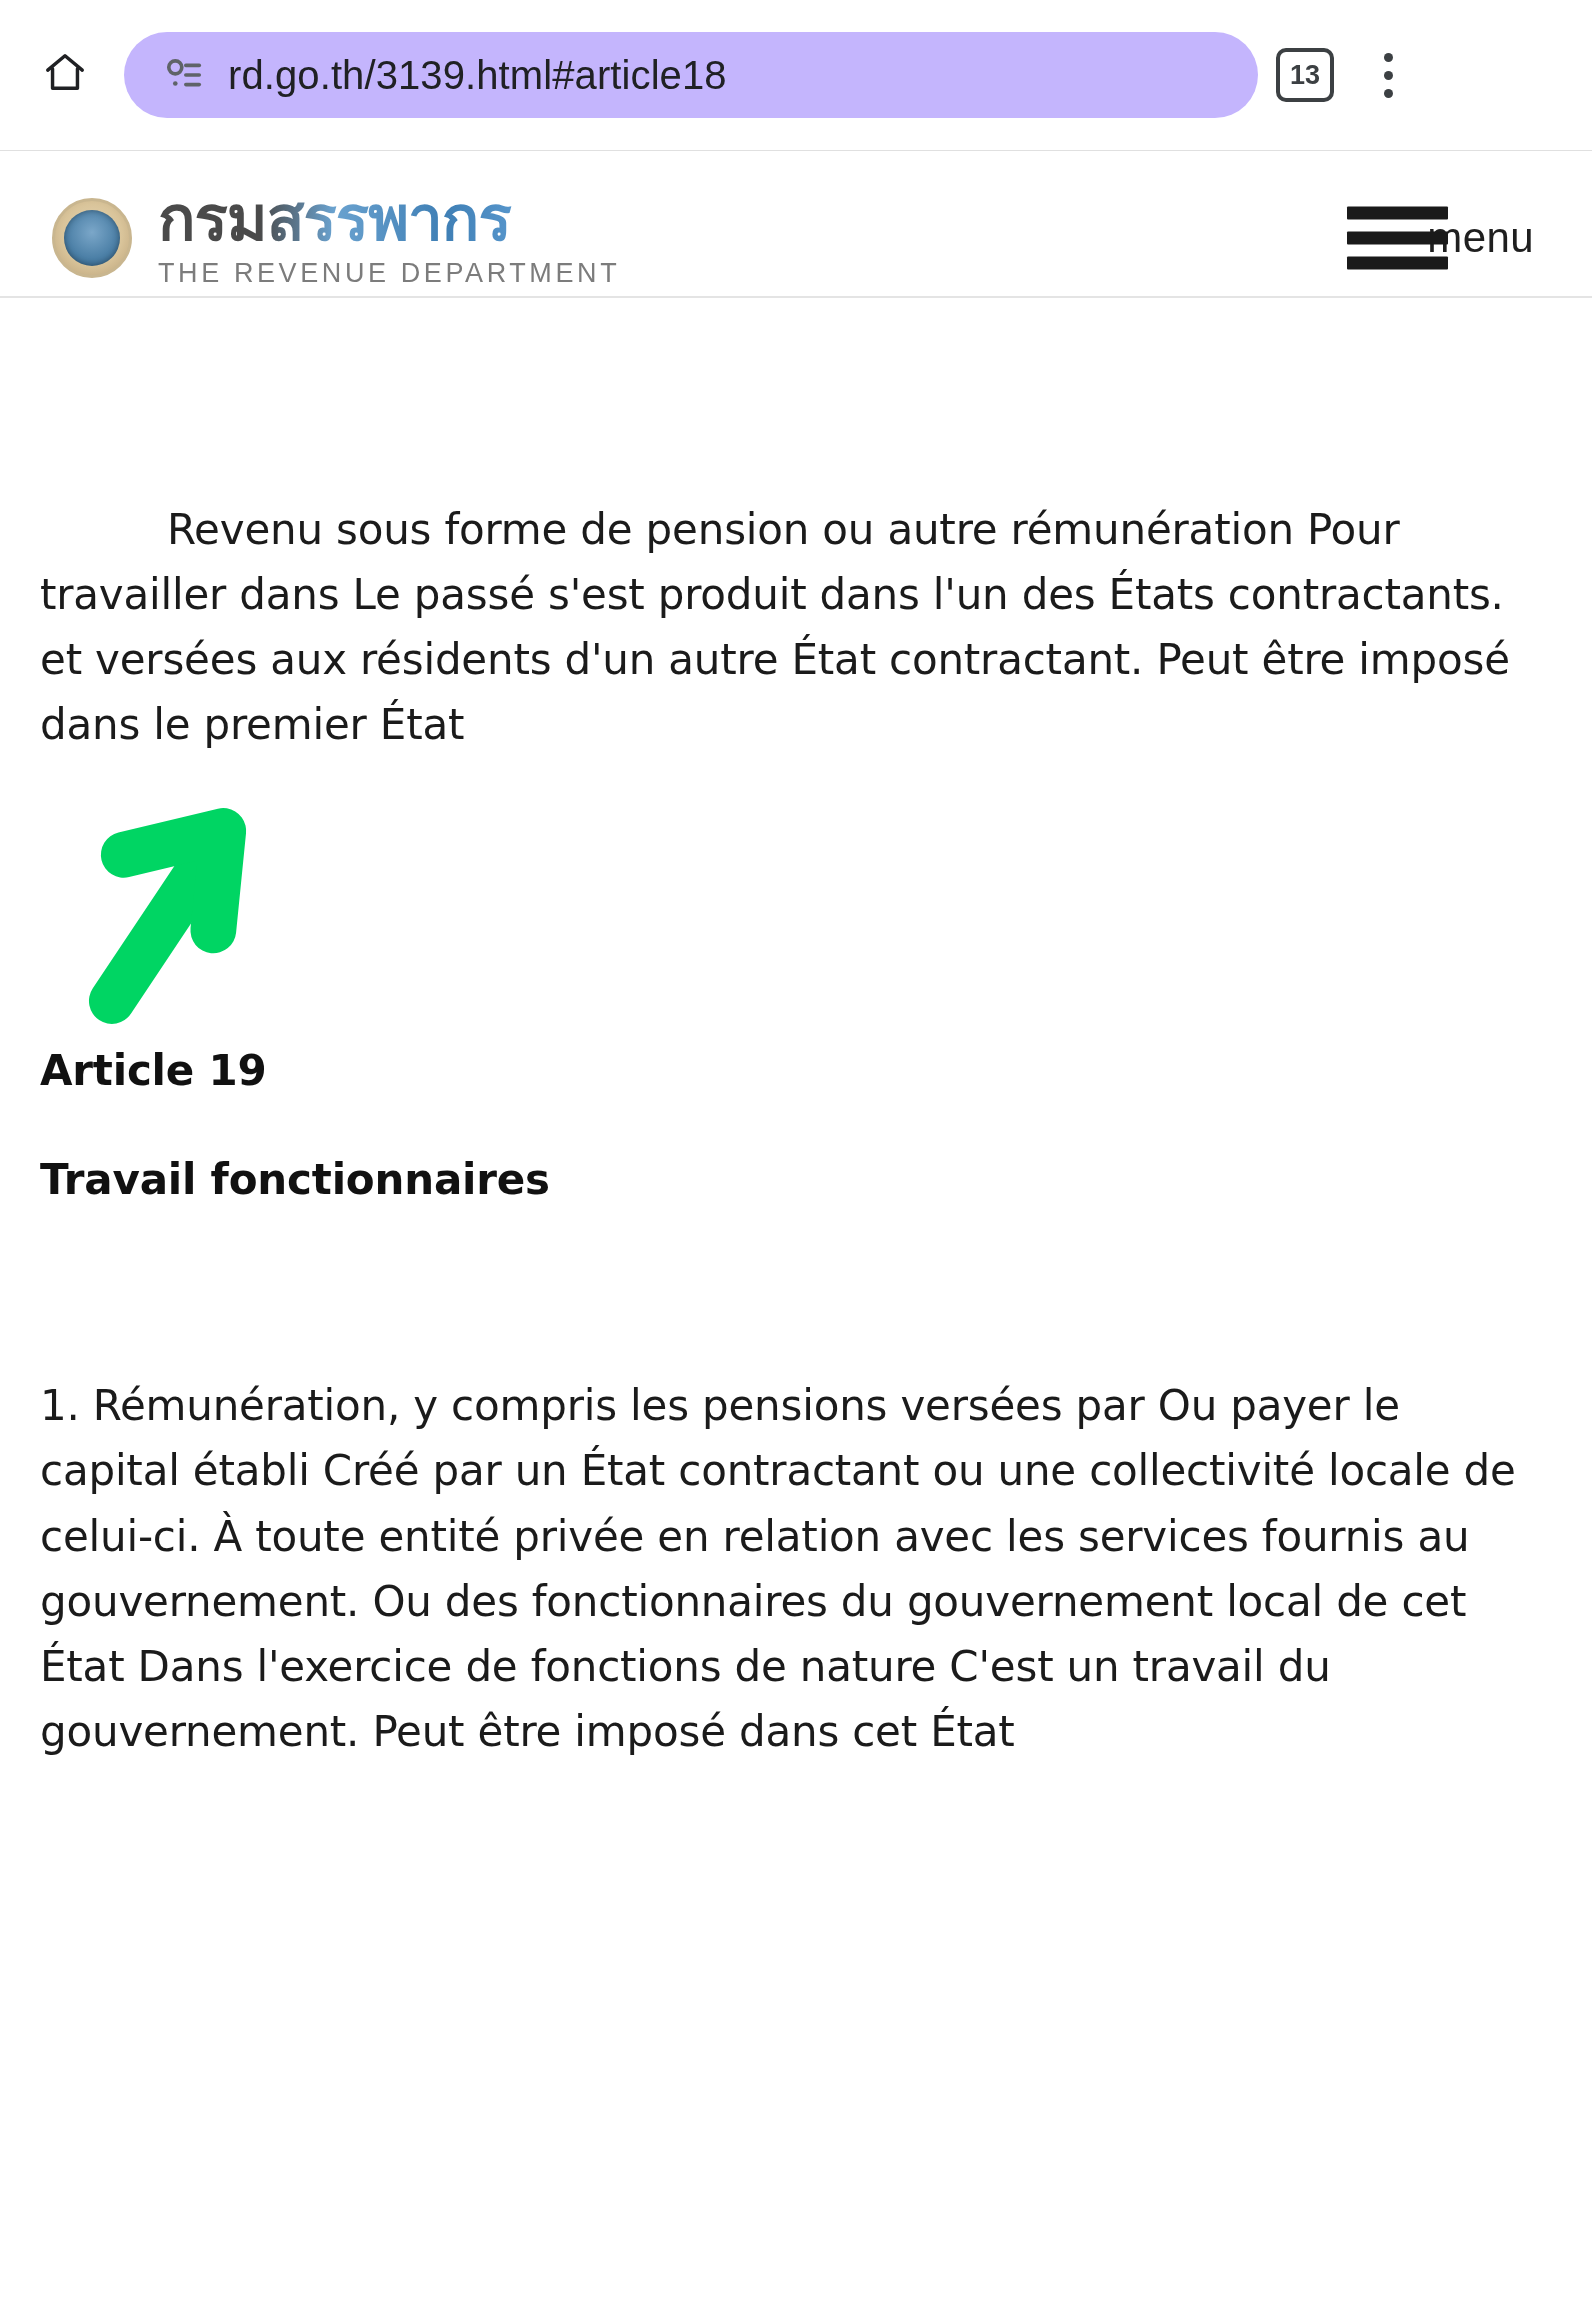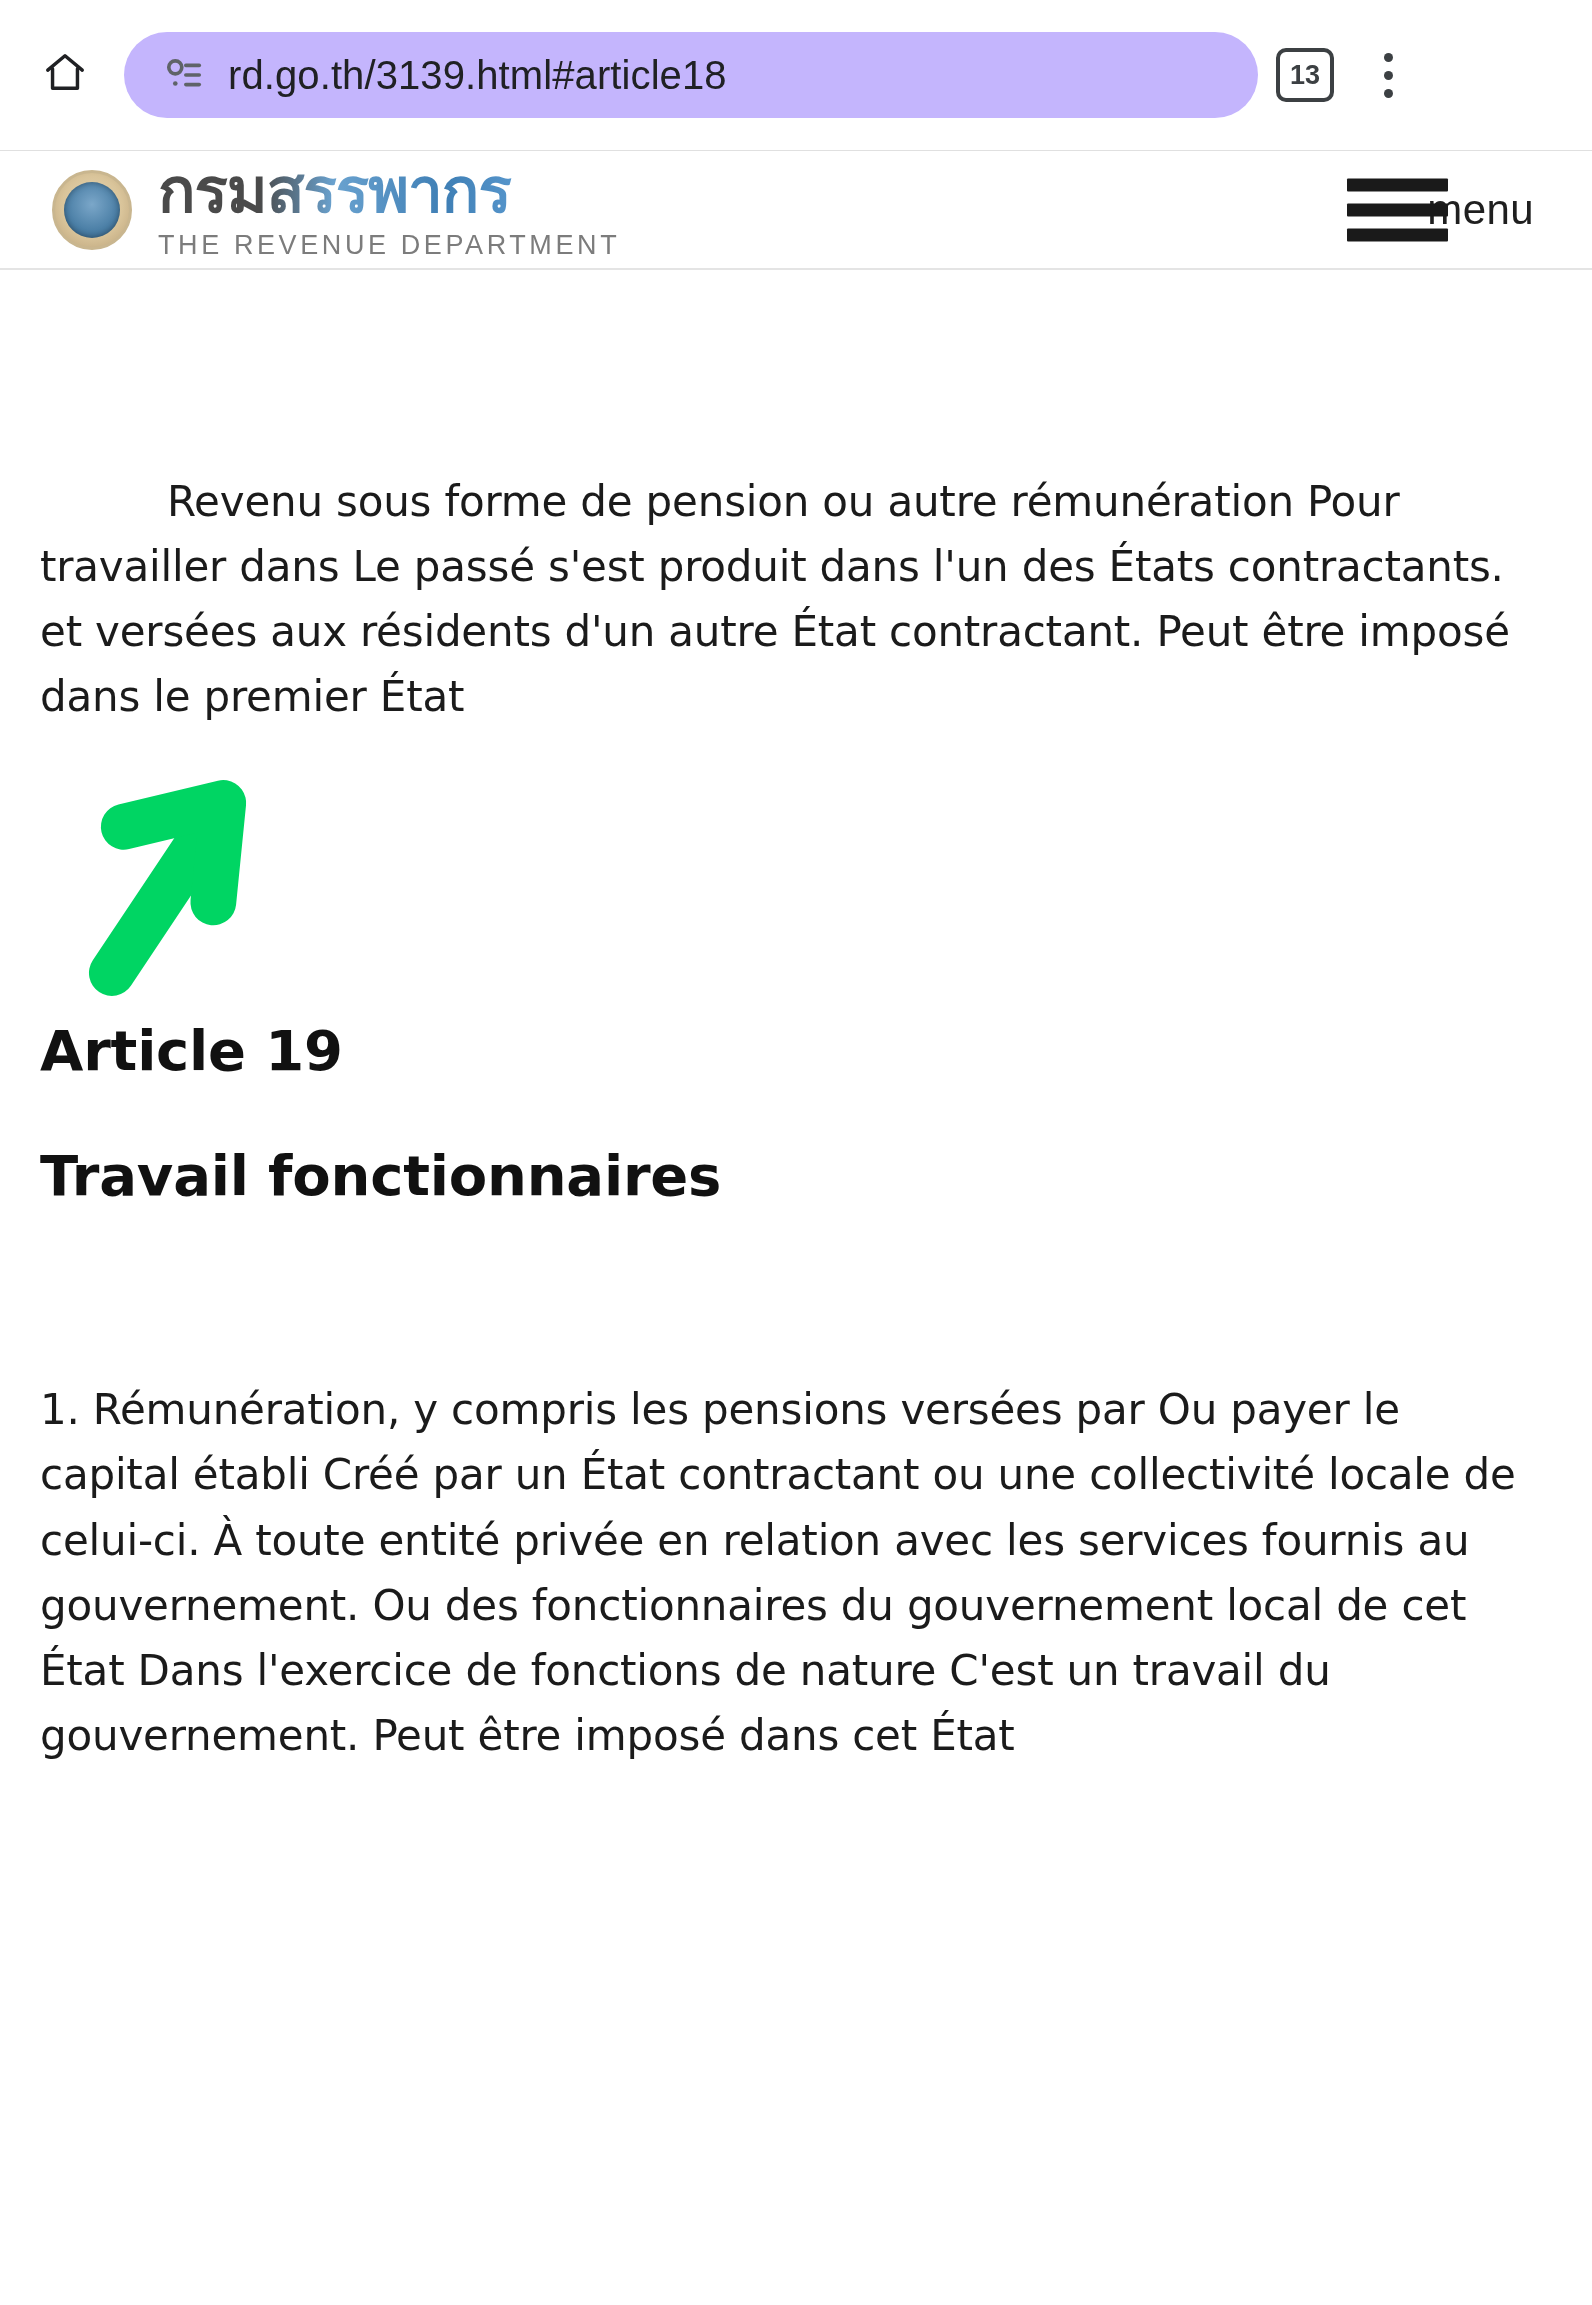--- a/index.html
+++ b/index.html
@@ -76,20 +76,21 @@
   .kebab i { width: 9px; height: 9px; background: #3c4043; border-radius: 50%; display:block; }
 
   
   .site-header {
     position: relative;
     height: 117px;
     background: #ffffff;
     display: flex;
     align-items: center;
     padding: 0 44px 0 52px;
+    margin-top: 28px;
   }
   .site-logo-emblem {
     width: 80px; height: 80px;
     border-radius: 50%;
     background: radial-gradient(circle at 50% 45%, #e8d9b8 0%, #d9c49a 55%, #b9a077 100%);
     border: 3px solid #c9b68f;
     flex: 0 0 auto;
     display: flex; align-items: center; justify-content: center;
     overflow: hidden;
   }
@@ -159,21 +160,21 @@
   p.para.indent { text-indent: 127px; }
 
   .arrow-wrap {
     position: relative;
     height: 249px;
     margin-top: 40px;
   }
   .arrow-wrap svg { position: absolute; left: 42px; top: 0; }
 
   h3.heading {
-    font-size: 56px;
+    font-size: 42px;
     font-weight: 700;
     color: #111111;
     margin: 0;
     font-family: "DejaVu Sans", sans-serif;
     letter-spacing: -0.2px;
   }
   .h-gap-1 { height: 60px; }
   .h-gap-2 { height: 169px; }
 </style>
 </head>

